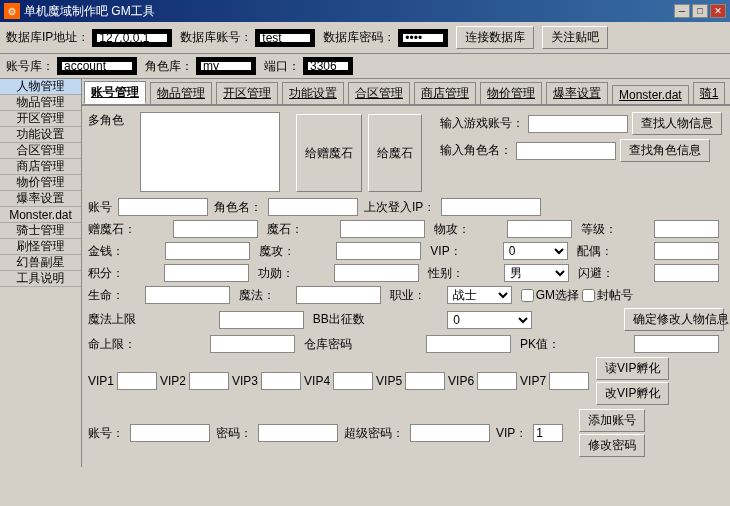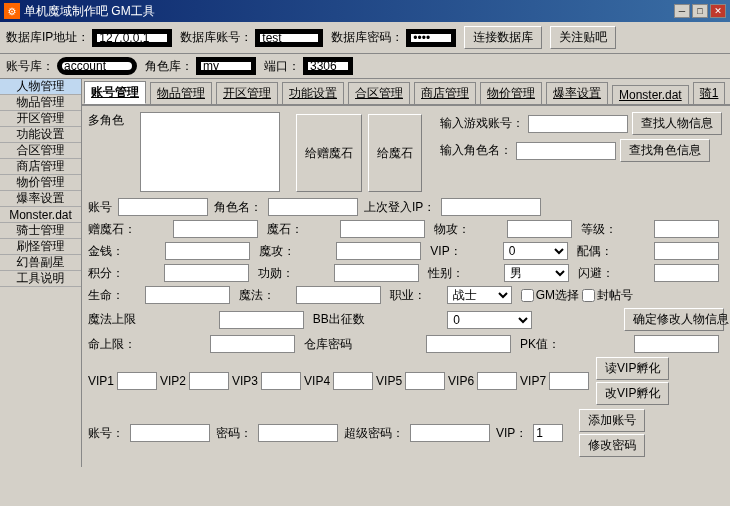--- a/index.html
+++ b/index.html
@@ -245,34 +245,34 @@
   </div>
 </div>
 
 <div class="top-bar">
   <div class="field-group">
     <span class="field-label">数据库IP地址：</span>
     <input class="text-input" style="width: 80px;" value="127.0.0.1">
   </div>
   <div class="field-group">
     <span class="field-label">数据库账号：</span>
-    <input class="text-input" style="width: 68px;" value="test">
+    <input class="text-input" style="width: 60px;" value="test">
   </div>
   <div class="field-group">
     <span class="field-label">数据库密码：</span>
     <input class="text-input" style="width: 50px;" type="password" value="1234">
   </div>
   <button class="btn">连接数据库</button>
   <button class="btn">关注贴吧</button>
 </div>
 
 <div class="second-bar">
   <div class="field-group">
     <span class="field-label">账号库：</span>
-    <input class="text-input" style="width: 80px; border-radius: 9px;" value="account">
+    <input class="text-input" style="width: 80px;" value="account">
   </div>
   <div class="field-group">
     <span class="field-label">角色库：</span>
     <input class="text-input" style="width: 60px;" value="my">
   </div>
   <div class="field-group">
     <span class="field-label">端口：</span>
     <input class="text-input" style="width: 50px;" value="3306">
   </div>
 </div>

